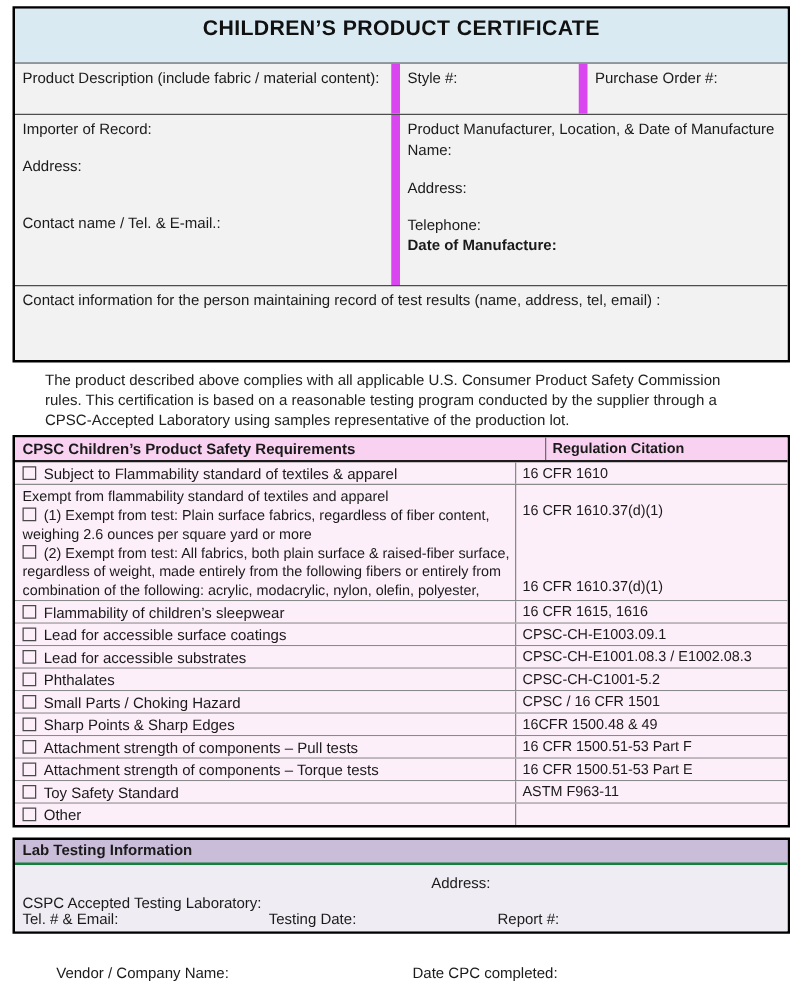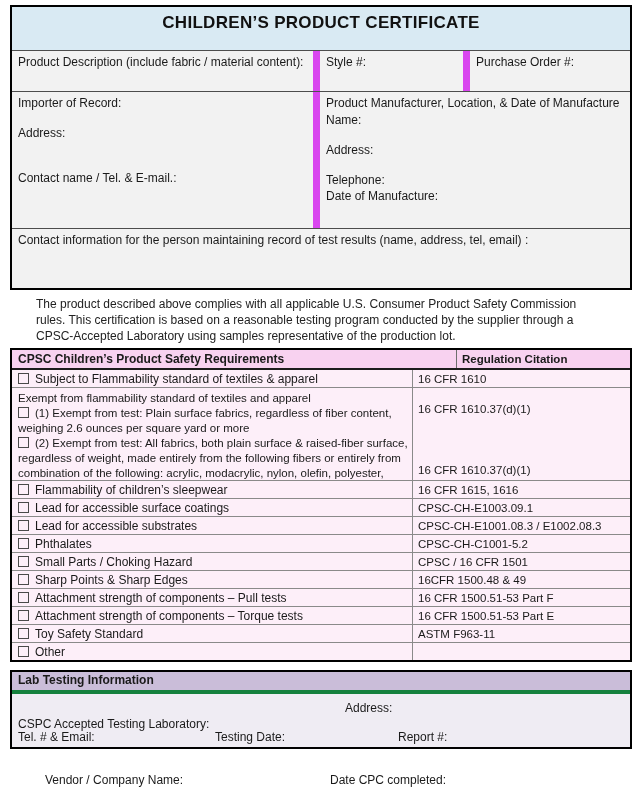--- a/index.html
+++ b/index.html
@@ -24,45 +24,45 @@
   .c-po{flex:1;}
   .r3{height:136px;}
   .c-imp{width:308px;}
   .c-mfr{flex:1;}
   .lbl{line-height:14px;}
   .imp-address{margin-top:16px;}
   .imp-contact{margin-top:31px;}
   .mfr-name{margin-top:3px;}
   .mfr-address{margin-top:16px;}
   .mfr-tel{margin-top:16px;}
-  .mfr-date{margin-top:2px;}
+  .mfr-date{margin-top:2px;font-weight:bold;}
   .r4{height:60px;background:var(--cell-bg,#f2f2f2);}
   
   .statement{margin:6px 0 0 36px;width:568px;line-height:16px;color:#222;}
   
   .req-table{margin:4px 10px 0;border:2px solid var(--border-dark,#000);}
   .req-header{display:flex;background:var(--req-header-bg,#f8d2f0);border-bottom:2px solid #1c1c1c;font-weight:bold;}
   .req-header .req-left{flex:1;padding:2px 6px 2px 6px;line-height:14px;}
-  .req-header .req-right{width:174px;box-sizing:border-box;border-left:1px solid #6e6e6e;padding:2px 4px 2px 5px;line-height:14px;}
+  .req-header .req-right{width:194px;box-sizing:border-box;border-left:1px solid #6e6e6e;padding:2px 4px 2px 5px;line-height:14px;}
   .req-row{display:flex;background:var(--req-row-bg,#fdeff9);border-bottom:1px solid #8a8a8a;}
   .req-row:last-child{border-bottom:none;}
   .req-left{flex:1;box-sizing:border-box;padding:2px 4px 1px 6px;line-height:14px;}
   .req-right{width:218px;box-sizing:border-box;border-left:1px solid #8a8a8a;padding:2px 4px 1px 5px;
              font-size:11.5px;line-height:14px;white-space:nowrap;overflow:hidden;}
   .req-row.exempt{height:93px;box-sizing:border-box;overflow:hidden;}
   .exempt .req-left{padding:3px 4px 0 6px;line-height:15px;font-size:11.5px;}
   .exempt-intro{line-height:15px;}
   .exempt-cit{display:flex;flex-direction:column;justify-content:space-between;padding:14px 4px 3px 5px;}
   .checkbox{
     display:inline-block;width:9px;height:9px;border:1px solid #4a4a4a;
     margin-right:6px;vertical-align:-1px;background:transparent;cursor:pointer;
   }
   
   .lab-section{margin:8px 10px 0;border:2px solid var(--border-dark,#000);}
-  .lab-header{background:var(--lab-header-bg,#cabdd9);border-bottom:4px solid #15803d;font-weight:bold;padding:1px 6px 3px;line-height:14px;}
+  .lab-header{background:var(--lab-header-bg,#cabdd9);border-bottom:2px solid #15803d;font-weight:bold;padding:1px 6px 3px;line-height:14px;}
   .lab-body{background:var(--lab-body-bg,#efecf3);height:53px;position:relative;}
   .lab-body span{position:absolute;line-height:14px;}
   .lab-lab{left:6px;top:7px;margin-top:16px;}
   .lab-address{left:333px;top:7px;}
   .lab-tel{left:6px;top:36px;}
   .lab-testdate{left:203px;top:36px;}
   .lab-report{left:386px;top:36px;}
   
   .footer{margin:24px 0 0 45px;}
   .f-row{display:flex;line-height:14px;}

